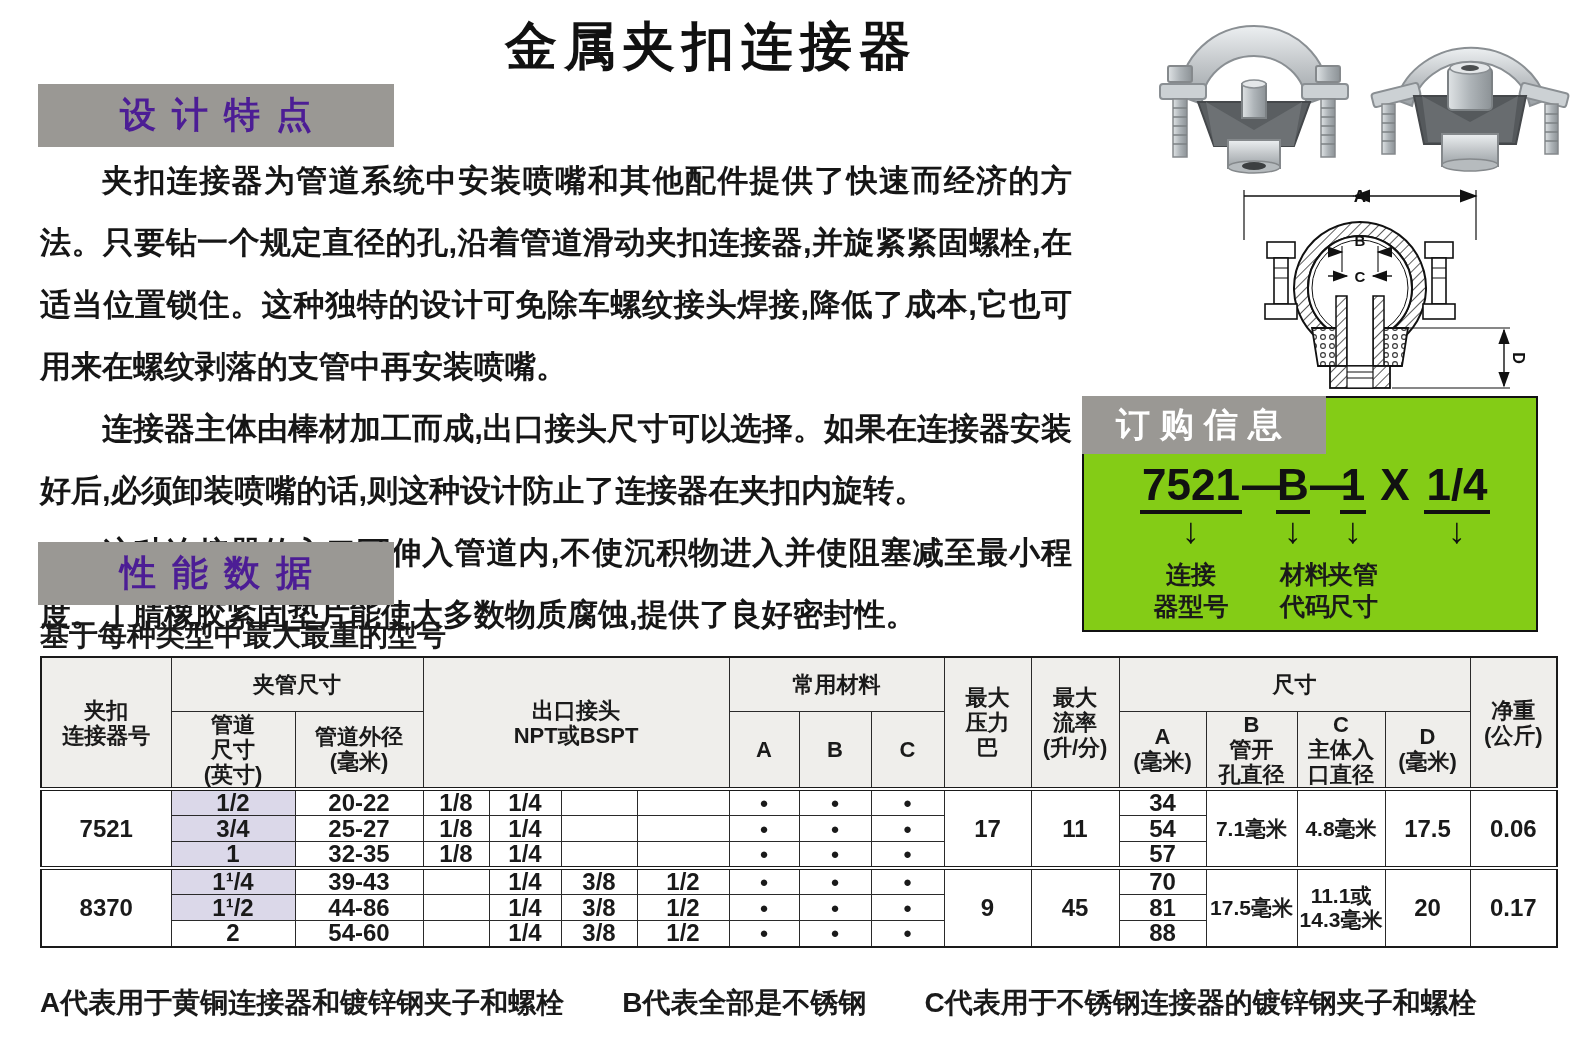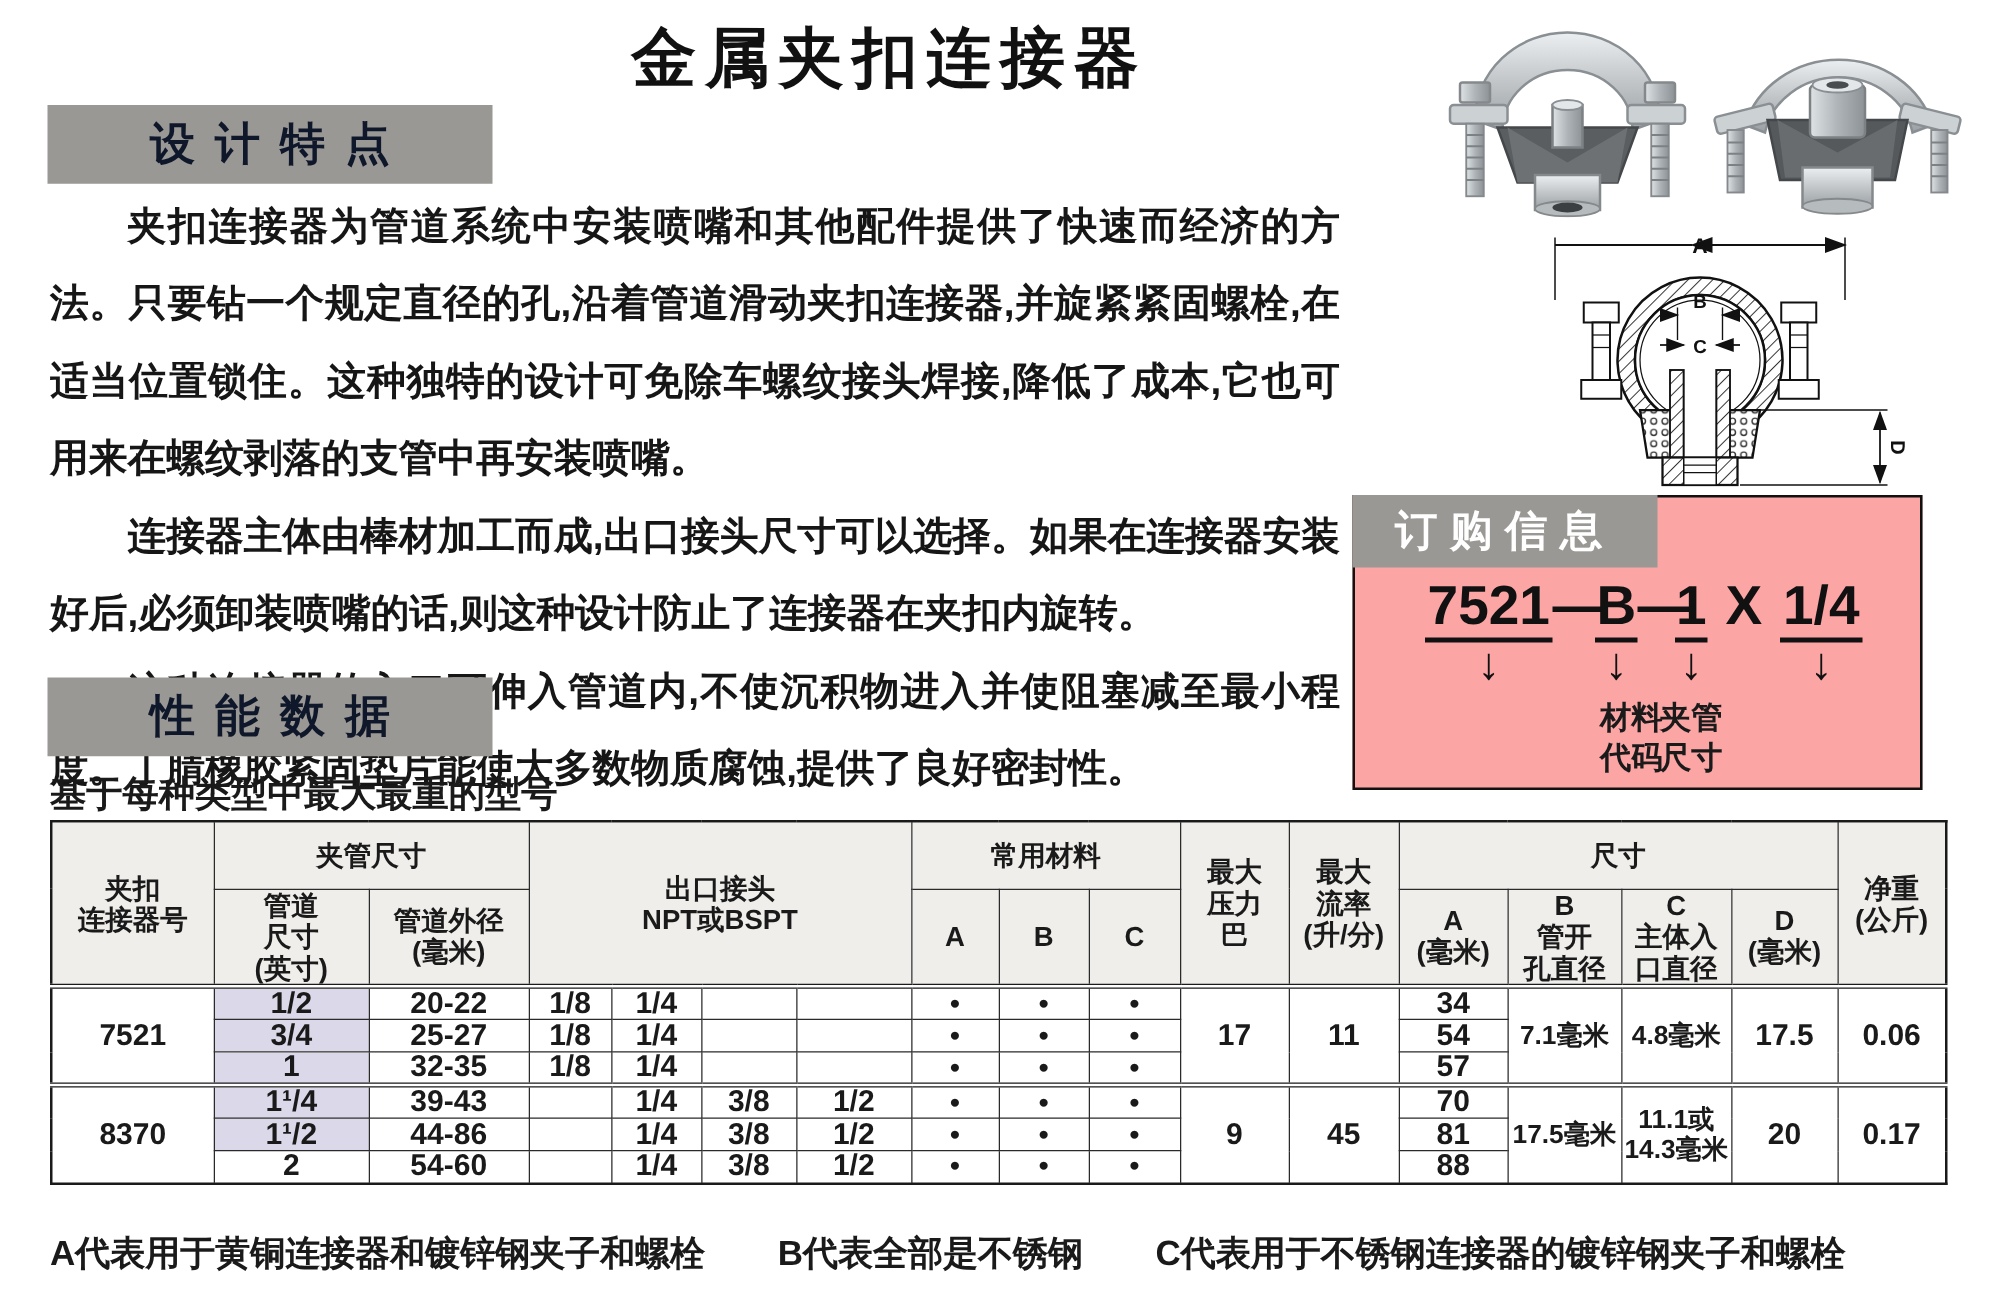--- a/index.html
+++ b/index.html
@@ -8,32 +8,32 @@
   #canvas { position:relative; width:1595px; height:1040px; background:#ffffff; overflow:hidden; }
 
   .abs { position:absolute; }
 
   
   .page-title { left:505px; top:12px; font-size:52px; font-weight:bold; letter-spacing:7px; color:#111; }
 
   
   .section-bar { left:38px; width:356px; height:63px; background:#9a9894;
                  display:flex; align-items:center; justify-content:center; }
-  .section-bar span { color:#0f172a; font-size:36px; font-weight:bold; letter-spacing:16px; text-indent:16px;text-align:center; }
+  .section-bar span { color:#4c1d95; font-size:36px; font-weight:bold; letter-spacing:16px; text-indent:16px;text-align:center; }
 
   
   .para-block { left:40px; top:150px; width:1032px; }
   .para-block p { font-size:31px; line-height:62px; font-weight:600; text-indent:2em;
                   text-align:justify; color:#161616; }
 
   
   .perf-note { left:40px; top:616px; font-size:29px; font-weight:600; }
 
   
-  .order-box { left:1082px; top:396px; width:456px; height:236px; border:2px solid #111; background:#fca5a5; }
+  .order-box { left:1082px; top:396px; width:456px; height:236px; border:2px solid #111; background:#84cc16; }
   .order-bar { position:absolute; left:-2px; top:-2px; width:244px; height:58px; background:#9a9894;
                display:flex; align-items:center; }
   .order-bar span { color:#fff; font-size:34px; font-weight:bold; letter-spacing:10px; padding-left:34px; }
   .code-seg { position:absolute; top:62px; height:54px; font-size:44px; font-weight:bold;
               text-align:center; line-height:50px; color:#111; }
   .code-seg.u { border-bottom:4px solid #111; }
   .order-arrow { position:absolute; top:112px; font-size:36px; font-weight:bold; color:#111;
                  transform:translateX(-50%); }
   .order-label { position:absolute; top:160px; transform:translateX(-50%); text-align:center;
                  font-size:25px; line-height:32px; font-weight:600; white-space:pre-line; width:240px; }
@@ -198,20 +198,22 @@
     <span class="code-seg" style="left:158px;width:34px">—</span>
     <span class="code-seg u" style="left:192px;width:34px">B</span>
     <span class="code-seg" style="left:226px;width:30px">—</span>
     <span class="code-seg u" style="left:256px;width:26px">1</span>
     <span class="code-seg" style="left:292px;width:38px">X</span>
     <span class="code-seg u" style="left:340px;width:66px">1/4</span>
     <span class="order-arrow" style="left:107px">↓</span>
     <span class="order-arrow" style="left:209px">↓</span>
     <span class="order-arrow" style="left:269px">↓</span>
     <span class="order-arrow" style="left:373px">↓</span>
+    <div class="order-label" style="left:107px">连接
+器型号</div>
     <div class="order-label" style="left:221px">材料
 代码</div>
     <div class="order-label" style="left:269px">夹管
 尺寸</div>
   </div>
 
   <div class="abs section-bar" style="top:542px">
     <span>性能数据</span>
   </div>
   <div class="abs perf-note">基于每种类型中最大最重的型号</div>

